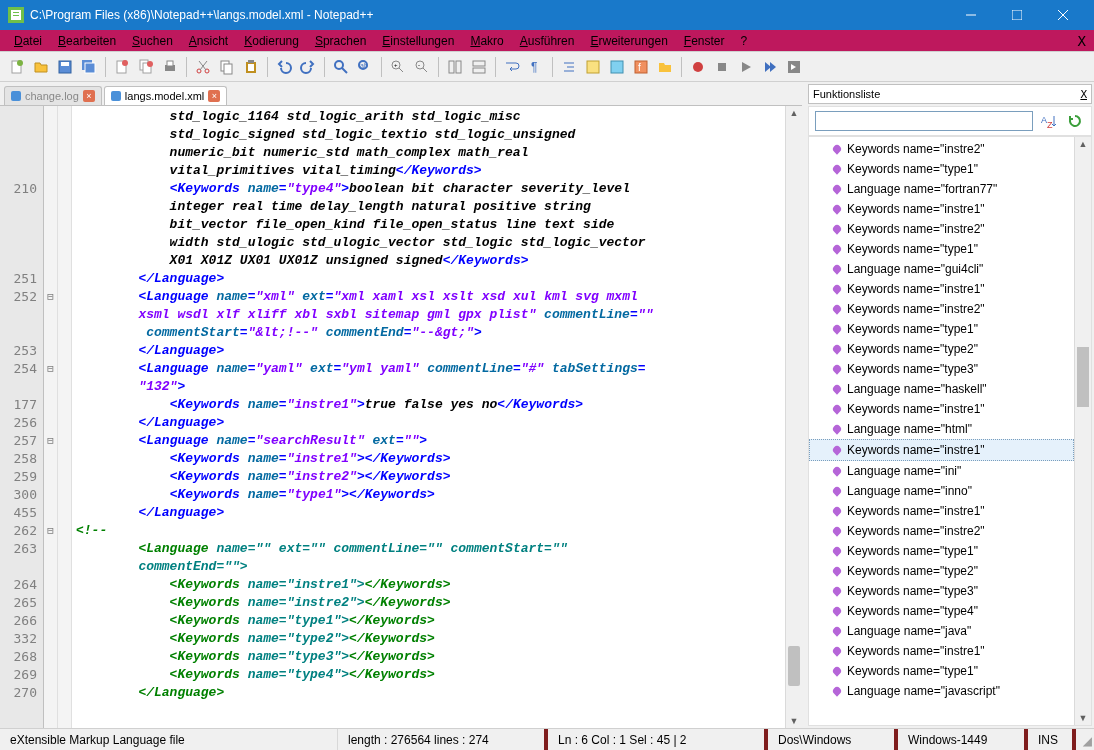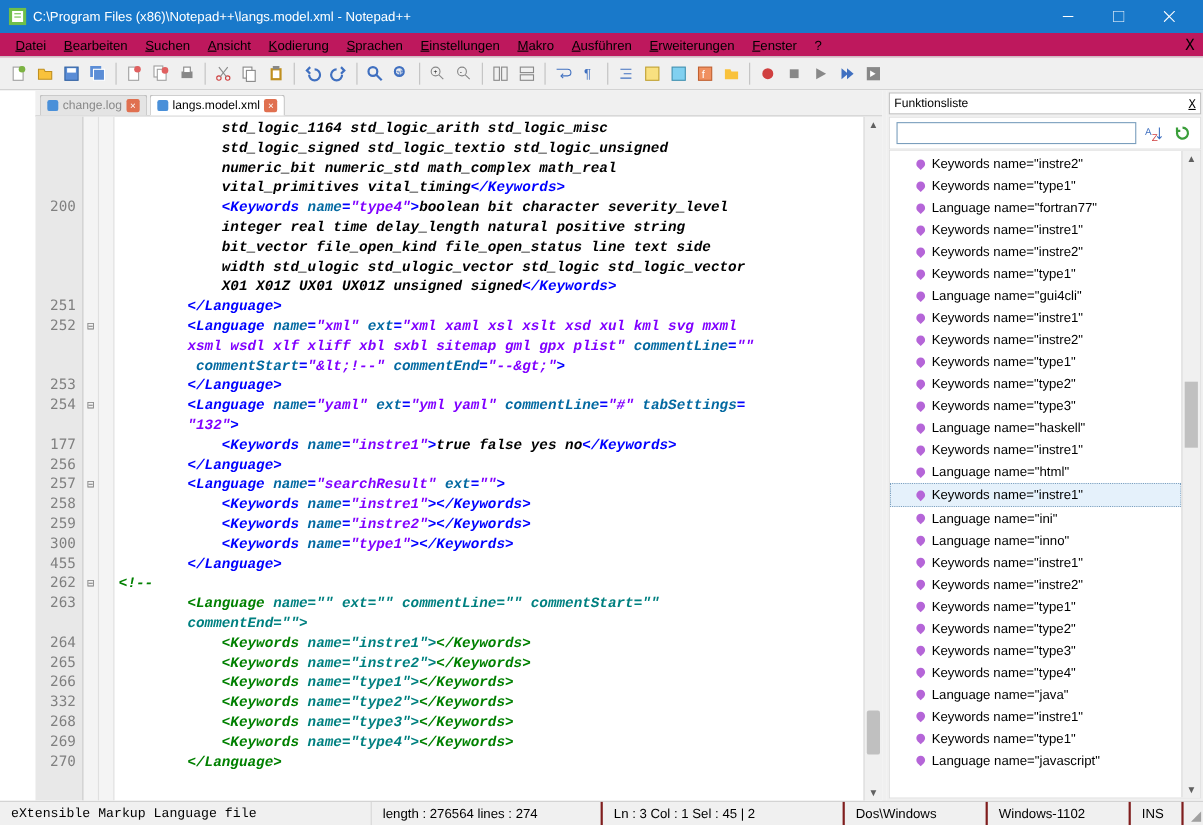--- a/index.html
+++ b/index.html
@@ -18,21 +18,21 @@
 .menuitem u { text-decoration: underline; }
 .menubar .xicon { position: absolute; right: 8px; font-family: monospace; font-size: 14px; }
 
 
 .toolbar { background: #f0f0f0; border-bottom: 1px solid #d0d0d0; height: 30px; display: flex; align-items: center; padding: 2px 6px; gap: 2px; }
 .tbtn { width: 22px; height: 22px; display: flex; align-items: center; justify-content: center; border: 1px solid transparent; border-radius: 2px; }
 .tsep { width: 1px; height: 20px; background: #c0c0c0; margin: 0 3px; }
 .tbtn svg { width: 16px; height: 16px; }
 
 
-.main { flex: 1; display: flex; overflow: hidden; padding-left: 32px; }
+.main { flex: 1; display: flex; overflow: hidden; }
 .editor-pane { flex: 1; display: flex; flex-direction: column; border-right: 4px solid #f0f0f0; overflow: hidden; }
 .side-pane { width: 288px; display: flex; flex-direction: column; background: #f0f0f0; }
 
 
 .tabstrip { background: #f0f0f0; height: 24px; display: flex; align-items: flex-end; padding: 2px 4px 0; border-bottom: 1px solid #c0c0c0; }
 .tab { display: flex; align-items: center; padding: 3px 6px; border: 1px solid #c0c0c0; border-bottom: none; border-radius: 3px 3px 0 0; margin-right: 2px; font-size: 11px; gap: 4px; }
 .tab.inactive { background: #e4e4e4; color: #888; }
 .tab.active { background: #fff; align-items: center; }
 .tab .dot { width: 10px; height: 10px; border-radius: 2px; }
 .tab .dot.blue { background: #4a90d9; }
@@ -67,22 +67,22 @@
 .tree-wrap { flex: 1; display: flex; background: #fff; margin: 0 2px 2px; border: 1px solid #e0e0e0; overflow: hidden; }
 .tree { flex: 1; overflow: hidden; padding: 2px 0; font-size: 12px; line-height: 20px; }
 .tree-item { display: flex; align-items: center; padding-left: 24px; white-space: nowrap; }
 .tree-item.sel { background: #e5f1fb; border: 1px dotted #7a9ebd; padding-left: 23px; }
 .tree-item::before { content: ""; display: inline-block; width: 8px; height: 8px; background: #b565d8; border-radius: 50% 50% 50% 0; transform: rotate(-45deg); margin-right: 6px; }
 .tree-vscroll { width: 17px; background: #f0f0f0; border-left: 1px solid #dadada; position: relative; }
 .tree-vthumb { position: absolute; left: 2px; right: 2px; top: 210px; height: 60px; background: #c0c0c0; }
 
 
 .statusbar { height: 22px; background: #f0f0f0; border-top: 1px solid #d0d0d0; display: flex; align-items: center; font-size: 12px; }
-.statusbar .cell { padding: 0 10px; border-right: 2px solid #7f1d1d; height: 100%; display: flex; align-items: center; }
-.statusbar .cell.flex { flex: 1; border-right: 1px solid #d8d8d8; font-family: Liberation Mono, monospace; }
+.statusbar .cell { padding: 0 10px; border-right: 4px solid #7f1d1d; height: 100%; display: flex; align-items: center; }
+.statusbar .cell.flex { flex: 1; border-right: 1px solid #d8d8d8; }
 .statusbar .grip { width: 18px; height: 100%; display: flex; align-items: flex-end; justify-content: flex-end; padding: 2px; color: #a0a0a0; }
 </style>
 </head>
 <body>
 
 <div class="titlebar">
   <svg class="icon" viewBox="0 0 16 16">
       <rect width="16" height="16" fill="#6fbf4a"></rect>
       <rect x="3" y="3" width="10" height="10" fill="#fff"></rect>
       <rect x="5" y="5" width="6" height="1" fill="#6fbf4a"></rect>
@@ -318,21 +318,21 @@
         <span>langs.model.xml</span>
         <span class="close">×</span>
       </div>
     </div>
     <div class="editor-wrap">
       <div class="gutter" id="gutter">
           <div>&nbsp;</div>
           <div>&nbsp;</div>
           <div>&nbsp;</div>
           <div>&nbsp;</div>
-          <div>200</div>
+          <div>210</div>
           <div>&nbsp;</div>
           <div>&nbsp;</div>
           <div>&nbsp;</div>
           <div>&nbsp;</div>
           <div>251</div>
           <div>252</div>
           <div>&nbsp;</div>
           <div>&nbsp;</div>
           <div>253</div>
           <div>254</div>
@@ -513,18 +513,18 @@
         <div class="tree-vthumb"></div>
         <div class="varrow dn">▼</div>
       </div>
     </div>
   </div>
 </div>
 
 <div class="statusbar">
   <div class="cell flex">eXtensible Markup Language file</div>
   <div class="cell" style="width:210px">length : 276564    lines : 274</div>
-  <div class="cell" style="width:220px">Ln : 3    Col : 1    Sel : 45 | 2</div>
+  <div class="cell" style="width:220px">Ln : 6    Col : 1    Sel : 45 | 2</div>
   <div class="cell" style="width:130px">Dos\Windows</div>
-  <div class="cell" style="width:130px">Windows-1102</div>
+  <div class="cell" style="width:130px">Windows-1449</div>
   <div class="cell" style="width:48px">INS</div>
   <div class="grip">◢</div>
 </div>
 
 </body></html>

